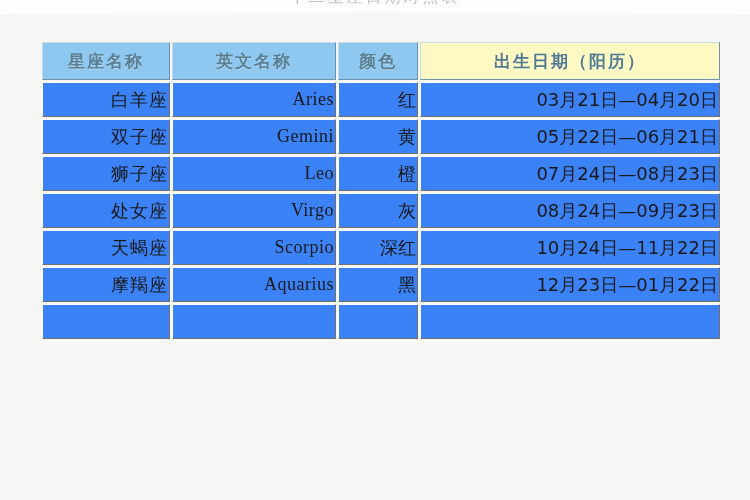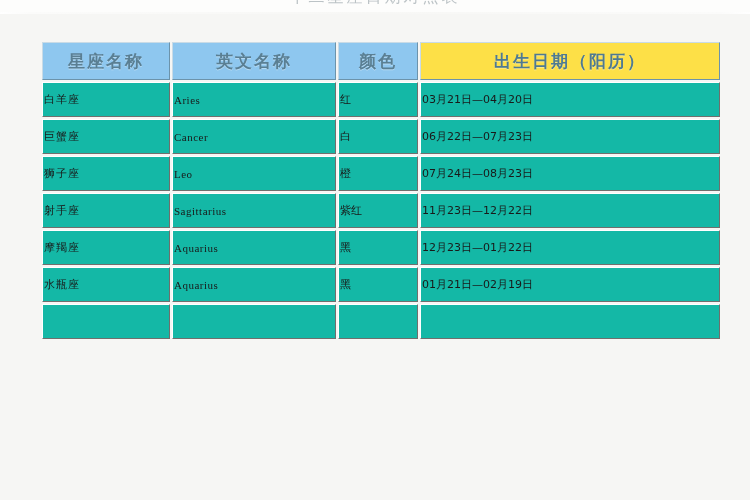--- a/index.html
+++ b/index.html
@@ -76,35 +76,35 @@
     letter-spacing: 2px;
     text-align: center;
     border-top: 1px solid #c9dbe6;
     border-left: 1px solid #c9dbe6;
     border-right: 1px solid #6c93ab;
     border-bottom: 1px solid #6c93ab;
     text-shadow: 0 1px 0 rgba(255,255,255,0.35);
     font-family: "DejaVu Sans", "Liberation Sans", sans-serif;
   }
   table.zodiac th.date-head {
-    background: #fde047;
+    background: #fef9c3;
     color: #4f7a91;
   }
 
   table.zodiac td {
     height: 31px;
-    background: #14b8a6;
+    background: #3b82f6;
     border-top: 1px solid #ffffff;
     border-left: 1px solid #ffffff;
     border-right: 1px solid #6f6f6d;
     border-bottom: 1px solid #6f6f6d;
     color: #191919;
-    text-align: left;
+    text-align: right;
     vertical-align: middle;
-    font-size: 11px;
+    font-size: 18px;
   }
 
   td.cn {
     font-size: 15px;
     letter-spacing: 1px;
     font-family: "DejaVu Sans", "Liberation Sans", sans-serif;
   }
   td.eng {
     font-family: Liberation Serif, serif;
     font-size: 13.5px;
@@ -152,58 +152,58 @@
       <tbody>
 
         <tr>
           <td class="cn">白羊座</td>
           <td class="eng">Aries</td>
           <td class="color-cell">红</td>
           <td class="date">03月21日—04月20日</td>
         </tr>
 
 
-
-        <tr>
-          <td class="cn">巨蟹座</td>
-          <td class="eng">Cancer</td>
-          <td class="color-cell">白</td>
-          <td class="date">06月22日—07月23日</td>
-        </tr>
+        <tr>
+          <td class="cn">双子座</td>
+          <td class="eng">Gemini</td>
+          <td class="color-cell">黄</td>
+          <td class="date">05月22日—06月21日</td>
+        </tr>
+
 
         <tr>
           <td class="cn">狮子座</td>
           <td class="eng">Leo</td>
           <td class="color-cell">橙</td>
           <td class="date">07月24日—08月23日</td>
         </tr>
 
-
-
-
-        <tr>
-          <td class="cn">射手座</td>
-          <td class="eng">Sagittarius</td>
-          <td class="color-cell">紫红</td>
-          <td class="date">11月23日—12月22日</td>
-        </tr>
+        <tr>
+          <td class="cn">处女座</td>
+          <td class="eng">Virgo</td>
+          <td class="color-cell">灰</td>
+          <td class="date">08月24日—09月23日</td>
+        </tr>
+
+
+        <tr>
+          <td class="cn">天蝎座</td>
+          <td class="eng">Scorpio</td>
+          <td class="color-cell">深红</td>
+          <td class="date">10月24日—11月22日</td>
+        </tr>
+
 
         <tr>
           <td class="cn">摩羯座</td>
           <td class="eng">Aquarius</td>
           <td class="color-cell">黑</td>
           <td class="date">12月23日—01月22日</td>
         </tr>
 
-        <tr>
-          <td class="cn">水瓶座</td>
-          <td class="eng">Aquarius</td>
-          <td class="color-cell">黑</td>
-          <td class="date">01月21日—02月19日</td>
-        </tr>
 
         <tr>
           <td class="cn"></td>
           <td class="eng"></td>
           <td class="color-cell"></td>
           <td class="date"></td>
         </tr>
 
       </tbody>
     </table>

